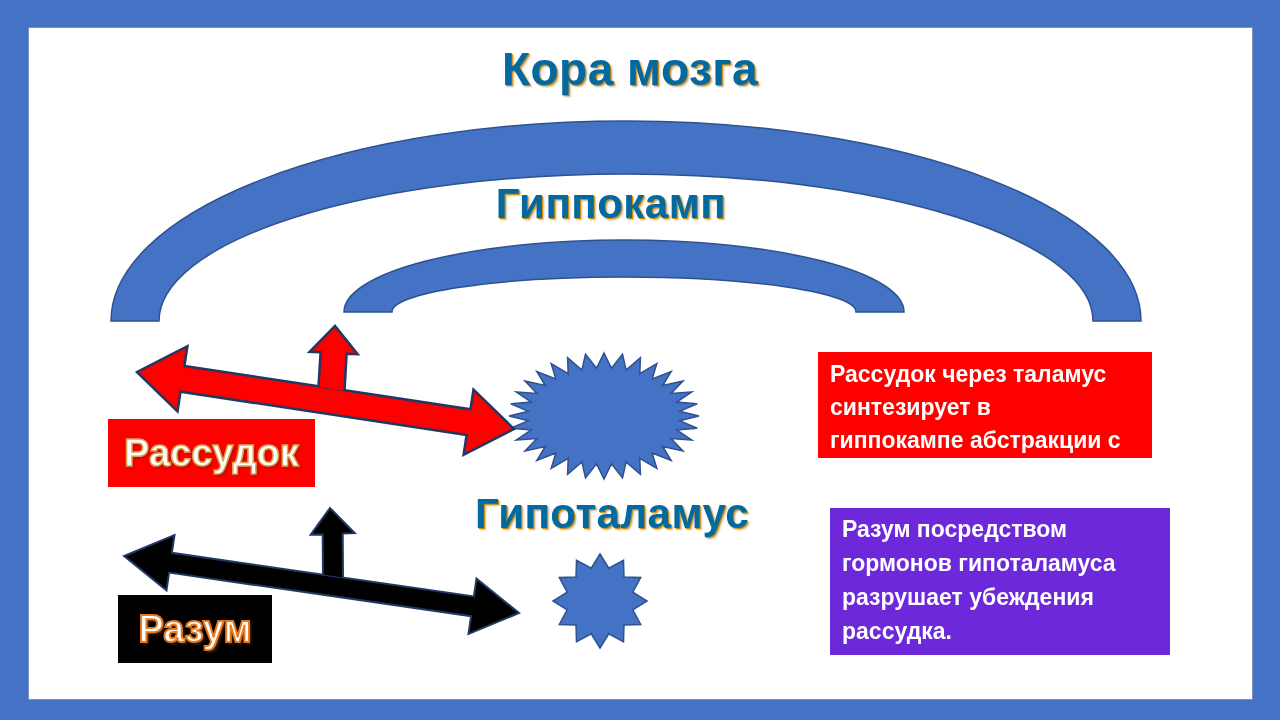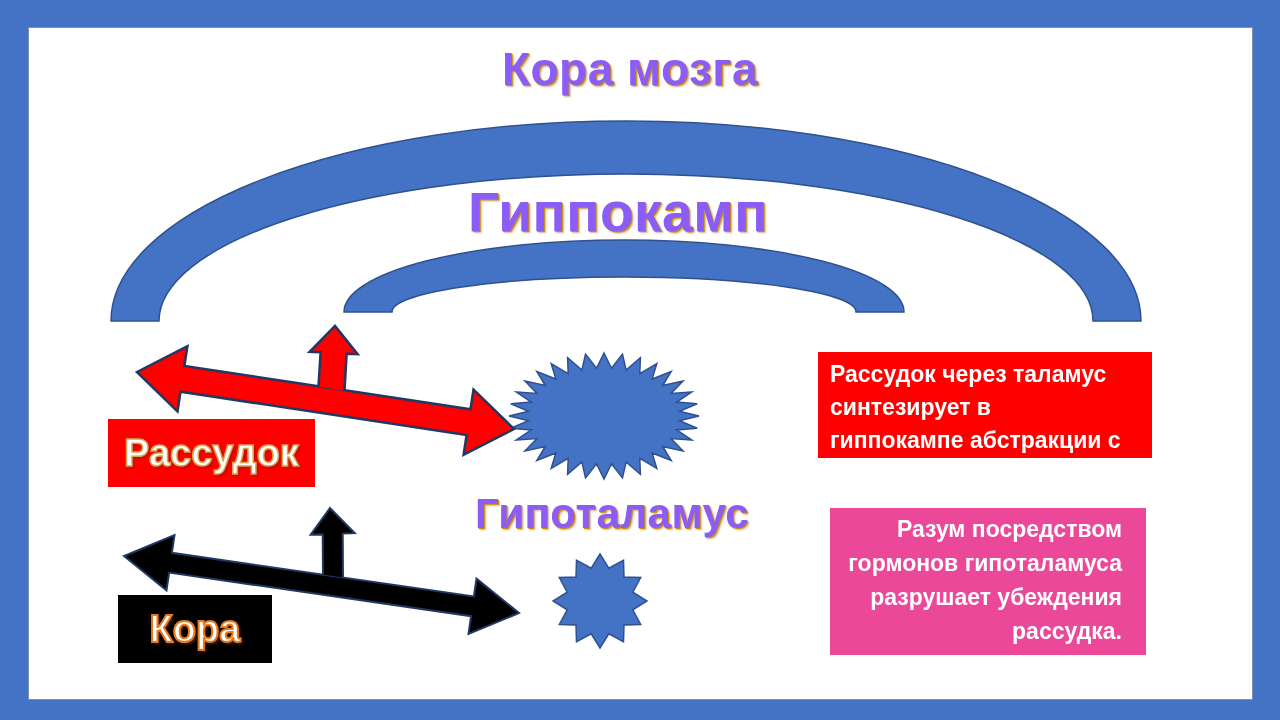--- a/index.html
+++ b/index.html
@@ -13,21 +13,21 @@
     border-style:solid;border-color:#4472C4;
     border-width:27px 27px 20px 28px;
   }
   #frame-inner-line{
     position:absolute;left:28px;top:27px;right:27px;bottom:20px;
     border:1px solid #7C90B3;pointer-events:none;z-index:51;
   }
   #shapes{position:absolute;left:0;top:0;z-index:5;}
   .abs{position:absolute;}
   .gold-heading{
-    color:#8b5cf6;font-weight:700;text-align:center;letter-spacing:0.5px;
+    color:#0369a1;font-weight:700;text-align:center;letter-spacing:0.5px;
     text-shadow:1px 1px 0 #D08A00, 2px 2px 2px rgba(140,85,0,.45);
     z-index:10;white-space:nowrap;
   }
   .label-box{
     display:flex;align-items:center;justify-content:center;
     font-weight:700;color:#ffffff;z-index:12;
   }
   .label-box.red-bg{background:#FF0000;}
   .label-box.black-bg{background:#000000;}
   .outline-tan{
@@ -37,44 +37,44 @@
   }
   .outline-orange{
     font-size:38px;-webkit-text-stroke:2px #E87A1E;
     text-shadow:2px 2px 3px rgba(255,120,0,.35);
   }
   .note-box{
     color:#ffffff;font-weight:700;z-index:12;
     font-size:23px;line-height:33px;
   }
   #note-red{background:#FF0000;padding:6px 22px 6px 12px;line-height:33px;}
-  #note-black{background:#ec4899;padding:4px 24px 4px 12px;line-height:34px;text-align:right;}
+  #note-black{background:#6d28d9;padding:4px 48px 4px 12px;line-height:34px;}
 </style>
 </head>
 <body>
 
 <div id="stage">
 
   <svg id="shapes" width="1280" height="720" viewBox="0 0 1280 720">
     <path id="cortex-arc" d="M 111 321 A 515 200 0 0 1 1141 321 L 1093 321 A 467 147 0 0 0 159 321 Z" fill="#4472C4" stroke="#2F528F" stroke-width="1.5" stroke-linejoin="miter"></path>
     <path id="hippocampus-arc" d="M 344 312 A 280 72 0 0 1 904 312 L 856 312 A 232 35 0 0 0 392 312 Z" fill="#4472C4" stroke="#2F528F" stroke-width="1.5" stroke-linejoin="miter"></path>
     <polygon id="thalamus-starburst" points="604.0,353.0 611.4,368.2 622.5,354.2 626.1,370.1 640.4,357.8 639.8,373.7 656.8,363.6 652.2,378.9 671.2,371.5 662.7,385.5 683.0,381.0 671.0,393.4 691.8,391.9 676.7,402.1 697.2,403.7 679.6,411.3 699.0,416.0 679.6,420.7 697.2,428.3 676.7,429.9 691.8,440.1 671.0,438.6 683.0,451.0 662.7,446.5 671.2,460.5 652.2,453.1 656.8,468.4 639.8,458.3 640.4,474.2 626.1,461.9 622.5,477.8 611.4,463.8 604.0,479.0 596.6,463.8 585.5,477.8 581.9,461.9 567.6,474.2 568.2,458.3 551.2,468.4 555.8,453.1 536.8,460.5 545.3,446.5 525.0,451.0 537.0,438.6 516.2,440.1 531.3,429.9 510.8,428.3 528.4,420.7 509.0,416.0 528.4,411.3 510.8,403.7 531.3,402.1 516.2,391.9 537.0,393.4 525.0,381.0 545.3,385.5 536.8,371.5 555.8,378.9 551.2,363.6 568.2,373.7 567.6,357.8 581.9,370.1 585.5,354.2 596.6,368.2" fill="#4472C4" stroke="#2F528F" stroke-width="1.5" stroke-linejoin="miter"></polygon>
     <polygon id="hypothalamus-star" points="600.0,554.0 608.8,568.2 623.5,560.3 624.0,577.0 640.7,577.5 632.8,592.2 647.0,601.0 632.8,609.8 640.7,624.5 624.0,625.0 623.5,641.7 608.8,633.8 600.0,648.0 591.2,633.8 576.5,641.7 576.0,625.0 559.3,624.5 567.2,609.8 553.0,601.0 567.2,592.2 559.3,577.5 576.0,577.0 576.5,560.3 591.2,568.2" fill="#4472C4" stroke="#2F528F" stroke-width="1.5" stroke-linejoin="miter"></polygon>
     <polygon id="reason-arrow" points="137.0,372.0 177.5,411.5 180.5,391.7 466.6,435.0 463.6,454.8 514.0,429.0 473.5,389.5 470.5,409.3 184.4,366.0 187.4,346.2" fill="#FF0000" stroke="#203864" stroke-width="2.5" stroke-linejoin="miter"></polygon>
     <path id="reason-arrow-up" d="M 318.5 386.5 L 320.6 352.3 L 309.6 351.8 L 335 326 L 357.6 354.2 L 346.6 353.7 L 344.5 391" fill="#FF0000" stroke="#203864" stroke-width="2.5" stroke-linejoin="miter"></path>
     <polygon id="mind-arrow" points="124.0,556.0 166.5,590.4 169.1,572.6 471.1,616.2 468.5,634.0 519.0,613.0 476.5,578.6 473.9,596.4 171.9,552.8 174.5,535.0" fill="#000000" stroke="#203864" stroke-width="2" stroke-linejoin="miter"></polygon>
     <path id="mind-arrow-up" d="M 323 574.5 L 322.7 534.4 L 310.7 534.8 L 330 508 L 354.7 533.2 L 342.7 533.6 L 343 577.5" fill="#000000" stroke="#203864" stroke-width="2" stroke-linejoin="miter"></path>
   </svg>
 
   <div class="abs gold-heading" style="left:330px;top:42px;width:600px;font-size:46px;">Кора мозга</div>
-  <div class="abs gold-heading" style="left:323px;top:180px;width:590px;font-size:55px;">Гиппокамп</div>
+  <div class="abs gold-heading" style="left:316px;top:180px;width:590px;font-size:42px;">Гиппокамп</div>
   <div class="abs gold-heading" style="left:312px;top:490px;width:600px;font-size:42px;">Гипоталамус</div>
 
   <div class="abs label-box red-bg outline-tan" style="left:108px;top:419px;width:207px;height:68px;">Рассудок</div>
-  <div class="abs label-box black-bg outline-orange" style="left:118px;top:595px;width:154px;height:68px;">Кора</div>
+  <div class="abs label-box black-bg outline-orange" style="left:118px;top:595px;width:154px;height:68px;">Разум</div>
 
   <div id="note-red" class="abs note-box" style="left:818px;top:352px;width:300px;height:94px;">Рассудок через таламус синтезирует в гиппокампе абстракции с индексами.</div>
   <div id="note-black" class="abs note-box" style="left:830px;top:508px;width:280px;height:139px;">Разум посредством гормонов гипоталамуса разрушает убеждения рассудка.</div>
 
   <div id="frame"></div>
   <div id="frame-inner-line"></div>
 
 </div>
 
 </body></html>

